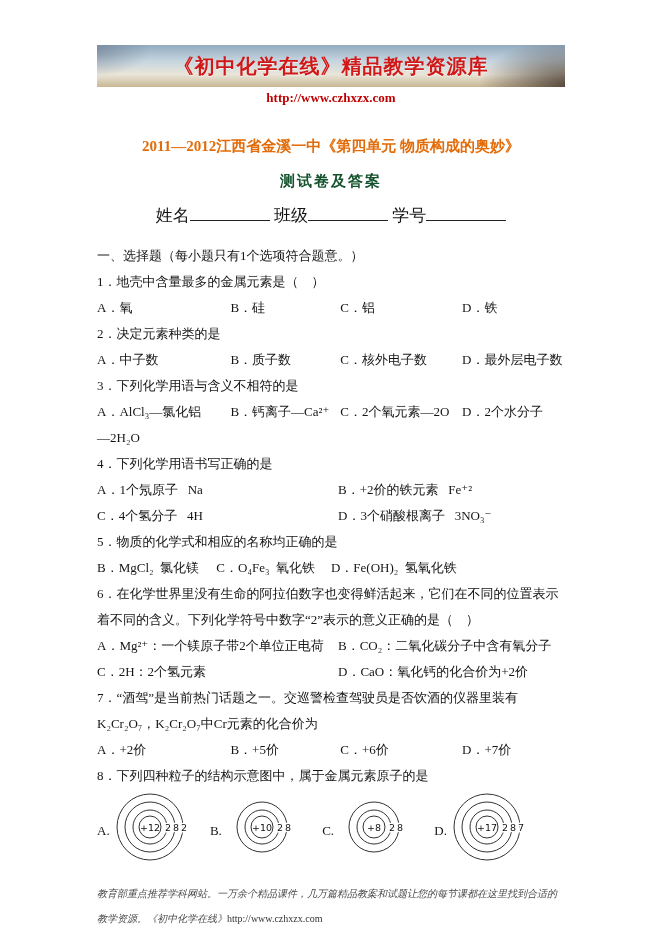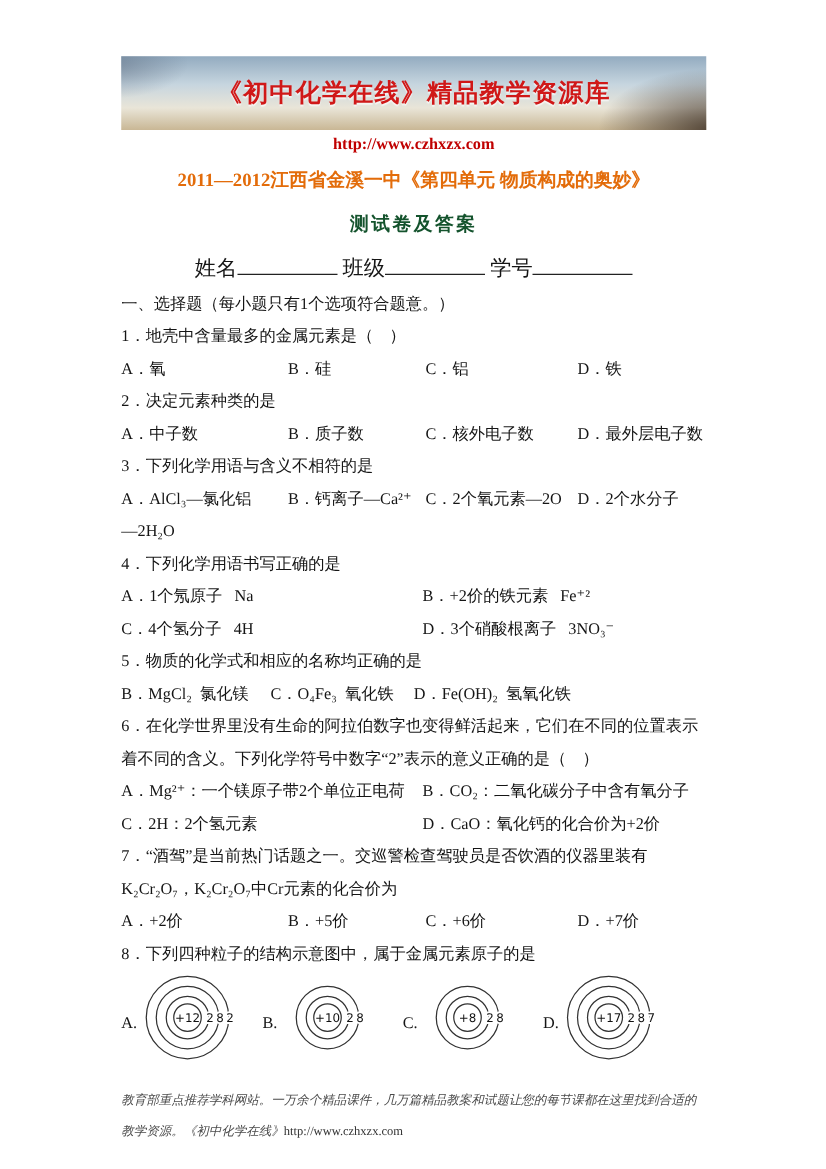--- a/index.html
+++ b/index.html
@@ -2,40 +2,40 @@
 <html><head>
 <meta charset="utf-8">
 <style>
   *{box-sizing:border-box;margin:0;padding:0}
   html,body{background:#ffffff}
   body{width:661px;height:935px;font-family:"Liberation Serif","DejaVu Serif",serif;color:#151515}
   .page{width:661px;height:935px;padding:45px 96px 0 97px;overflow:hidden;position:relative;background:#fff}
 
   
   .banner-art{
-    height:59px;
+    height:42px;
     background:
       radial-gradient(ellipse 130px 70px at 101% 100%, rgba(61,48,38,.85), rgba(61,48,38,0) 70%),
       radial-gradient(ellipse 90px 40px at -2% 10%, rgba(90,105,125,.55), rgba(90,105,125,0) 70%),
       linear-gradient(180deg,#93abc0 0%,#c6d5df 38%,#e9e5d8 70%,#c9b795 100%);
     display:flex;align-items:center;justify-content:center;
   }
   .banner-text{font-weight:bold;color:#d01818;font-size:20px;letter-spacing:1px;text-shadow:0 1px 1px rgba(255,255,255,.7);white-space:nowrap}
   .banner-url{text-align:center;color:#c00000;font-weight:bold;font-size:13px;line-height:20px;margin-top:1px}
 
   
-  .doc-title{margin-top:10px;text-align:center;color:#e36c0a;font-weight:bold;font-size:15px;line-height:20px;white-space:nowrap}
+  .doc-title{margin-top:28px;text-align:center;color:#e36c0a;font-weight:bold;font-size:15px;line-height:20px;white-space:nowrap}
   .doc-subtitle{margin-top:15px;text-align:center;color:#14532d;font-weight:bold;font-size:15px;line-height:20px;letter-spacing:2px}
 
   
   .student{margin-top:14px;text-align:center;font-size:17px;line-height:22px}
   .blank{display:inline-block;width:80px;height:14px;border-bottom:1px solid #222;vertical-align:baseline}
 
   
-  .content{margin-top:4px;font-size:13px;line-height:26px}
+  .content{margin-top:16px;font-size:13px;line-height:26px}
   .q{white-space:pre-wrap}
   .opts{display:grid}
   .cols4{grid-template-columns:28.5% 23.5% 26% 22%}
   .cols3wide{grid-template-columns:25.5% 24.5% 27% 23%}
   .cols2{grid-template-columns:51.5% 48.5%}
   .opt{white-space:pre;overflow:visible}
 
   
   .diagrams{display:flex;justify-content:space-between;align-items:center;height:80px;margin-top:2px;padding-right:20px}
   .diagram{display:flex;align-items:center;gap:2px}

